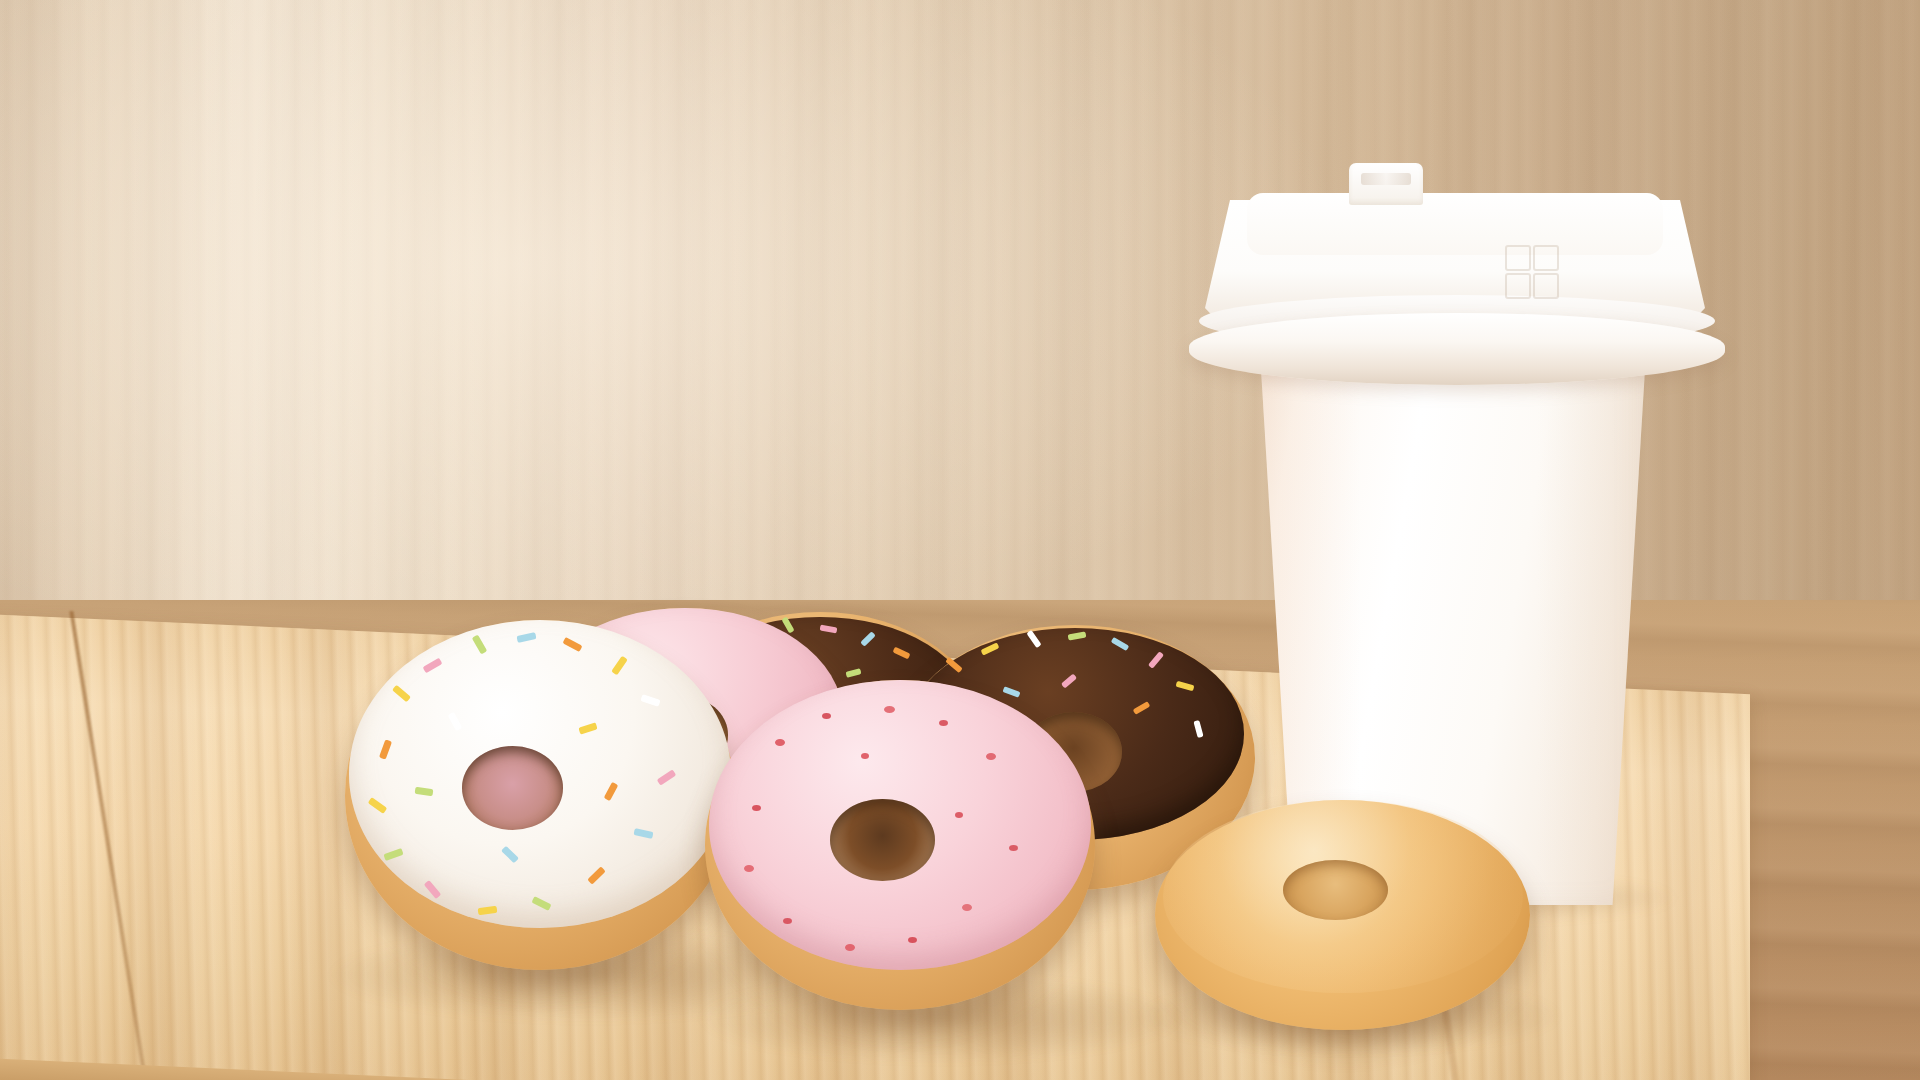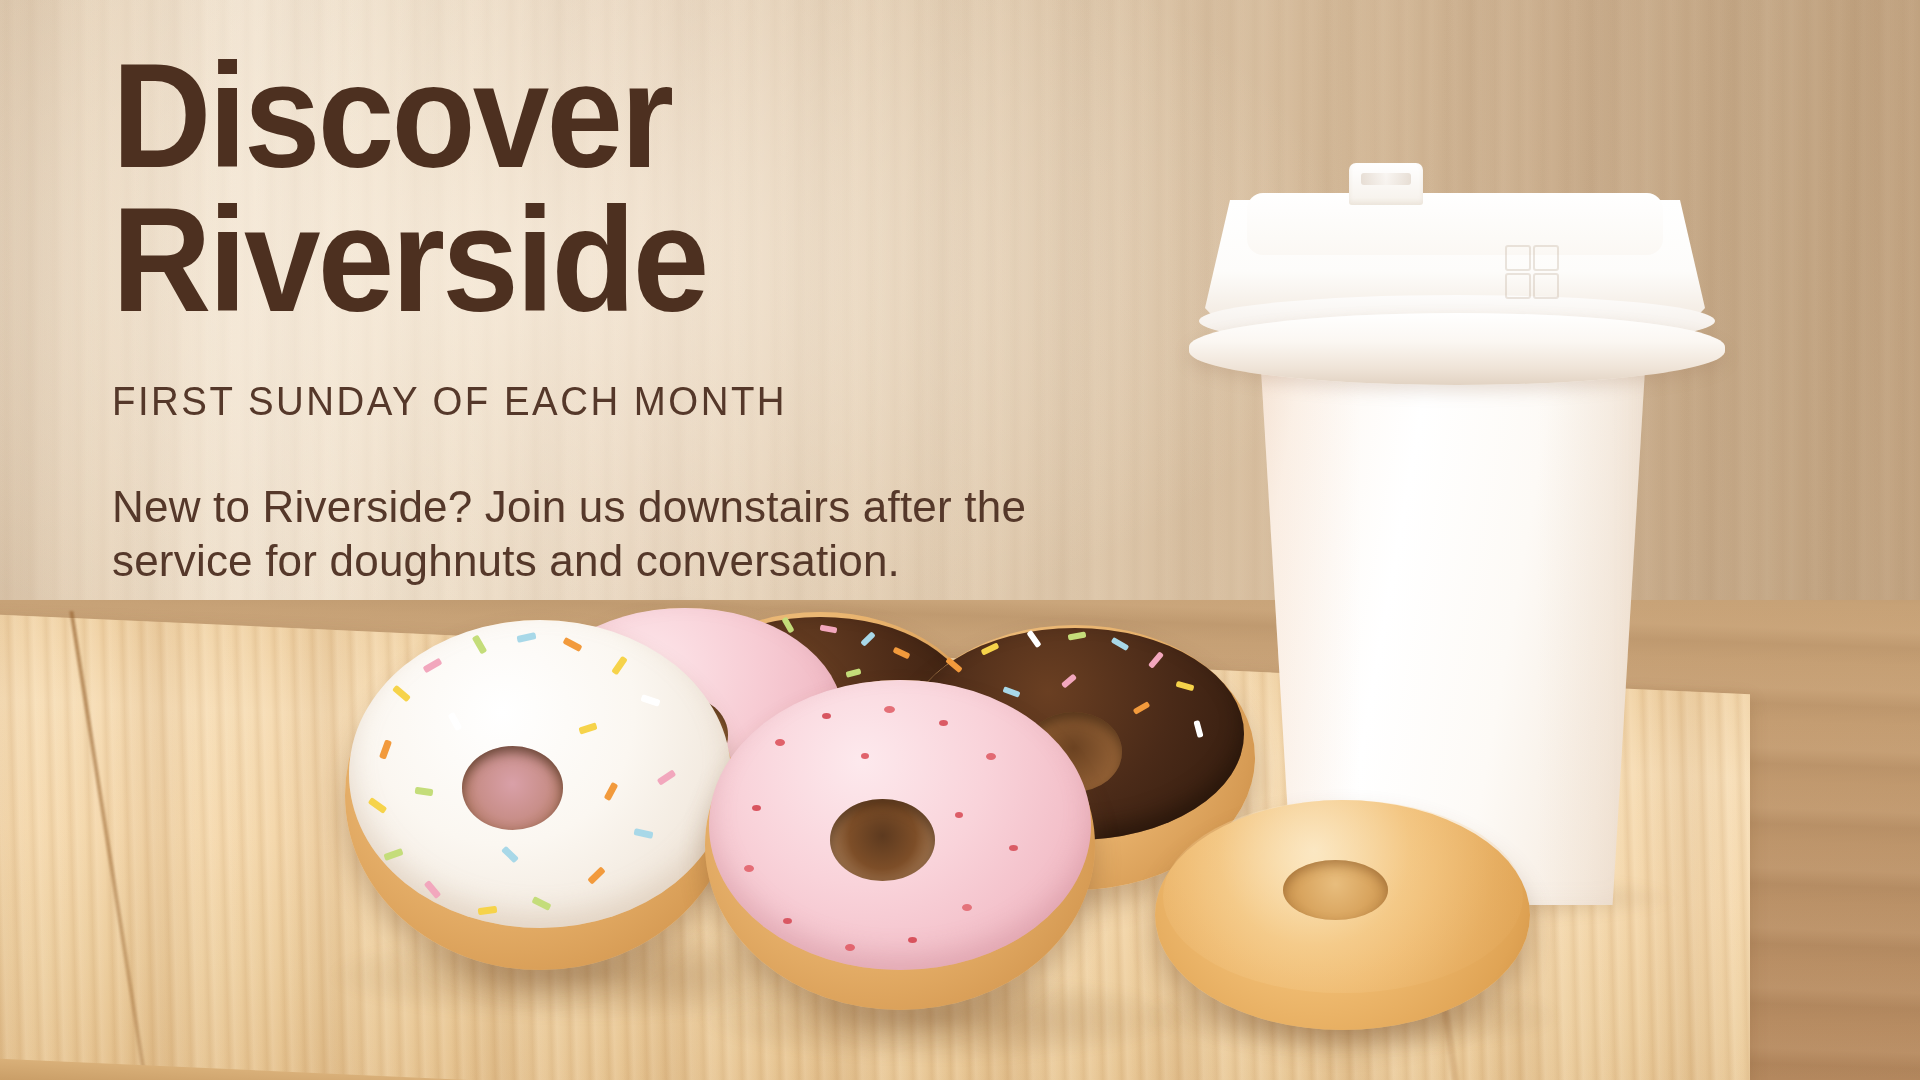--- a/index.html
+++ b/index.html
@@ -390,22 +390,14 @@
 
   <div class="donut" style="left:1155px;top:800px;width:375px;height:230px;">
     <div class="dough" style="background:radial-gradient(circle at 42% 30%, #f8d79b 0%, #eeb96e 45%, #e0a455 78%, #cc8c3f 100%);"></div>
     <div class="icing" style="left:2%;top:0%;width:96%;height:84%;
       background:radial-gradient(circle at 42% 26%, rgba(255,248,232,.55) 0%, rgba(250,216,160,.35) 38%, rgba(240,190,120,.18) 72%, rgba(230,170,95,.05) 100%);"></div>
     <div class="hole" style="left:34%;top:26%;width:28%;height:26%;
       background:radial-gradient(circle at 50% 40%, #e8bd7d 0%, #d9a55f 55%, #c08944 100%);
       box-shadow:inset 0 5px 11px rgba(120,74,30,.45);"></div>
   </div>
 
-  <div class="copy">
-    <h1 class="headline">
-      <span>Discover</span><br>
-      <span>Riverside</span>
-    </h1>
-    <p class="kicker">FIRST SUNDAY OF EACH MONTH</p>
-    <p class="body-copy">New to Riverside? Join us downstairs after the service for doughnuts and conversation.</p>
-  </div>
 
 </div>
 
 </body></html>

